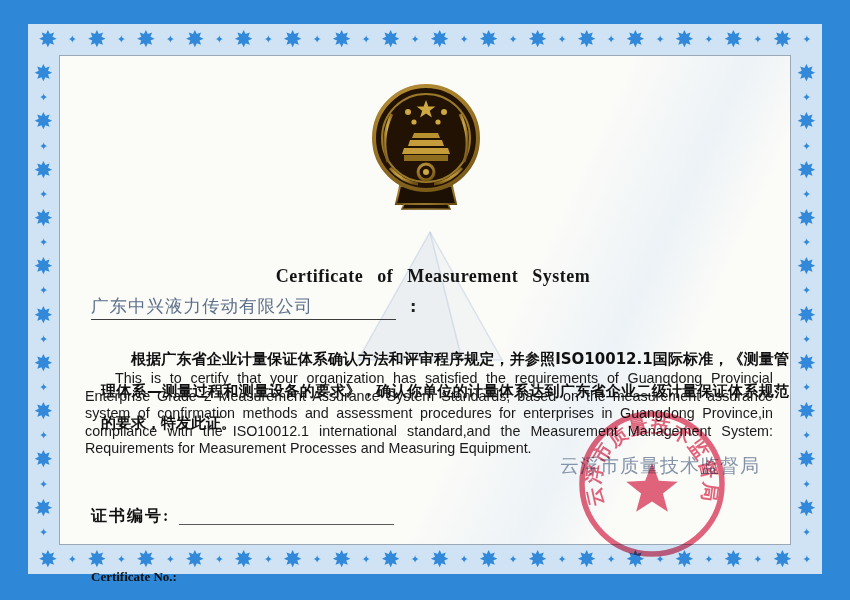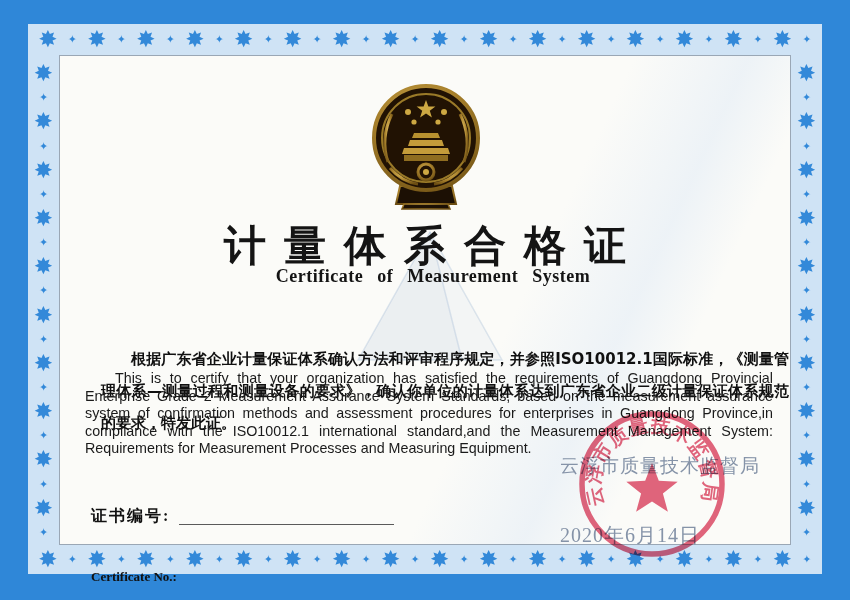--- a/index.html
+++ b/index.html
@@ -232,36 +232,37 @@
       <path d="M42 56 L70 56 L68 51 L44 51 Z" fill="#b8912f"></path>
       <rect x="34" y="73" width="44" height="6" fill="#8f6d20"></rect>
 
       <circle cx="56" cy="90" r="8" fill="none" stroke="url(#gold)" stroke-width="3"></circle>
       <circle cx="56" cy="90" r="3" fill="#cda843"></circle>
 
       <path d="M20 86 Q32 100 48 102" fill="none" stroke="url(#gold)" stroke-width="3"></path>
       <path d="M92 86 Q80 100 64 102" fill="none" stroke="url(#gold)" stroke-width="3"></path>
     </svg>
 
-    <h1 class="title-cn">计量体系合格证</h1>
     <div class="title-en">Certificate  of  Measurement  System</div>
 
+    <div class="company-row">
+      <span class="company-line"><span class="company-name">广东中兴液力传动有限公司</span></span><span class="company-colon">:</span>
+    </div>
 
     <p class="para-cn">根据广东省企业计量保证体系确认方法和评审程序规定，并参照ISO10012.1国际标准，《测量管理体系—测量过程和测量设备的要求》，确认你单位的计量体系达到广东省企业二级计量保证体系规范的要求，特发此证。</p>
     <p class="para-en">This is to certify that your organization has satisfied the requirements of Guangdong Provincial Enterprise Grade 2 Measurement Assurance System Standards, based on the measurement assurance system of confirmation methods and assessment procedures for enterprises in Guangdong Province,in compliance with the ISO10012.1 international standard,and the Measurement Management System: Requirements for Measurement Processes and Measuring Equipment.</p>
 
 
     <div class="cert-no">
       <div class="f-label-cn" style="top:2px; letter-spacing:2px;font-family:Liberation Serif, serif;">证书编号:</div>
       <div class="f-label-en" style="top:24px; font-size:13px;margin-top:41px;">Certificate No.:</div>
       <div class="f-line" style="left:88px; top:-3px; width:215px; height:23px;"></div>
     </div>
 
     <div class="value v-bureau">云浮市质量技术监督局</div>
-    <div class="value v-valid">2020年6月14日</div>
 
     <svg class="stamp" width="160" height="160" viewBox="0 0 160 160">
       <g fill="#e0506c" stroke="none">
         <circle cx="80" cy="80" r="70" fill="none" stroke="#e0506c" stroke-width="5.5"></circle>
         <polygon points="80,59 86.8,76.7 105.7,77.7 90.9,89.6 95.9,107.8 80,97.5 64.1,107.8 69.1,89.6 54.3,77.7 73.2,76.7"></polygon>
         <path id="seal-arc" d="M 32.9 102 A 52 52 0 1 1 127.1 102" fill="none"></path>
         <text font-size="19" font-weight="bold" fill="#e0506c" font-family="DejaVu Sans, sans-serif">
           <textPath href="#seal-arc" startOffset="2" textLength="200">云浮市质量技术监督局</textPath>
         </text>
       </g>

